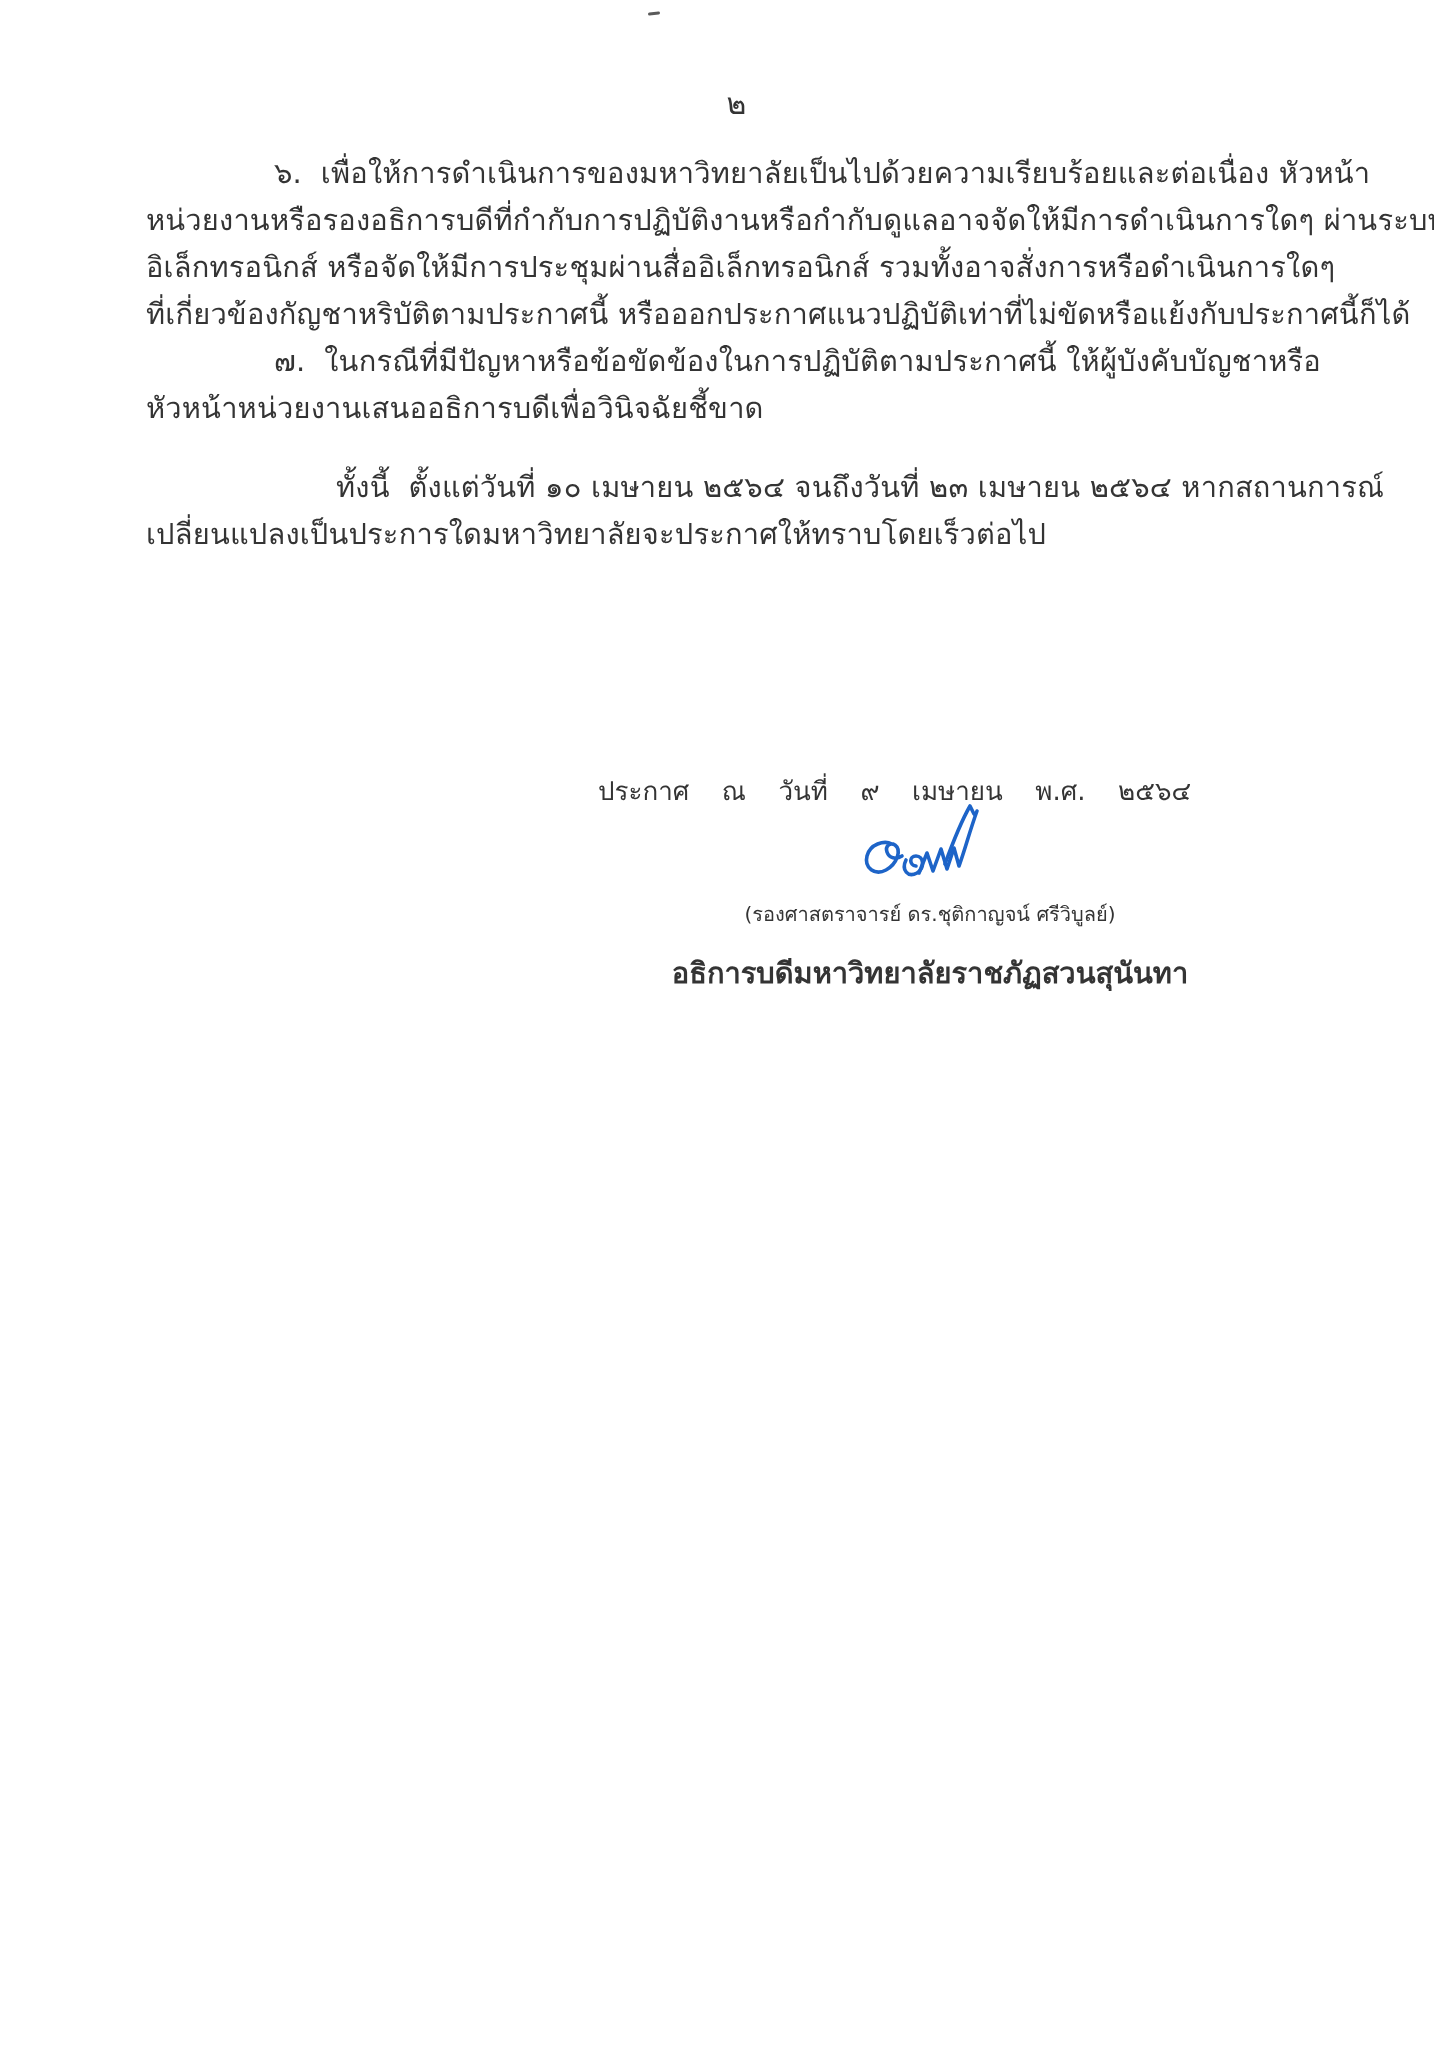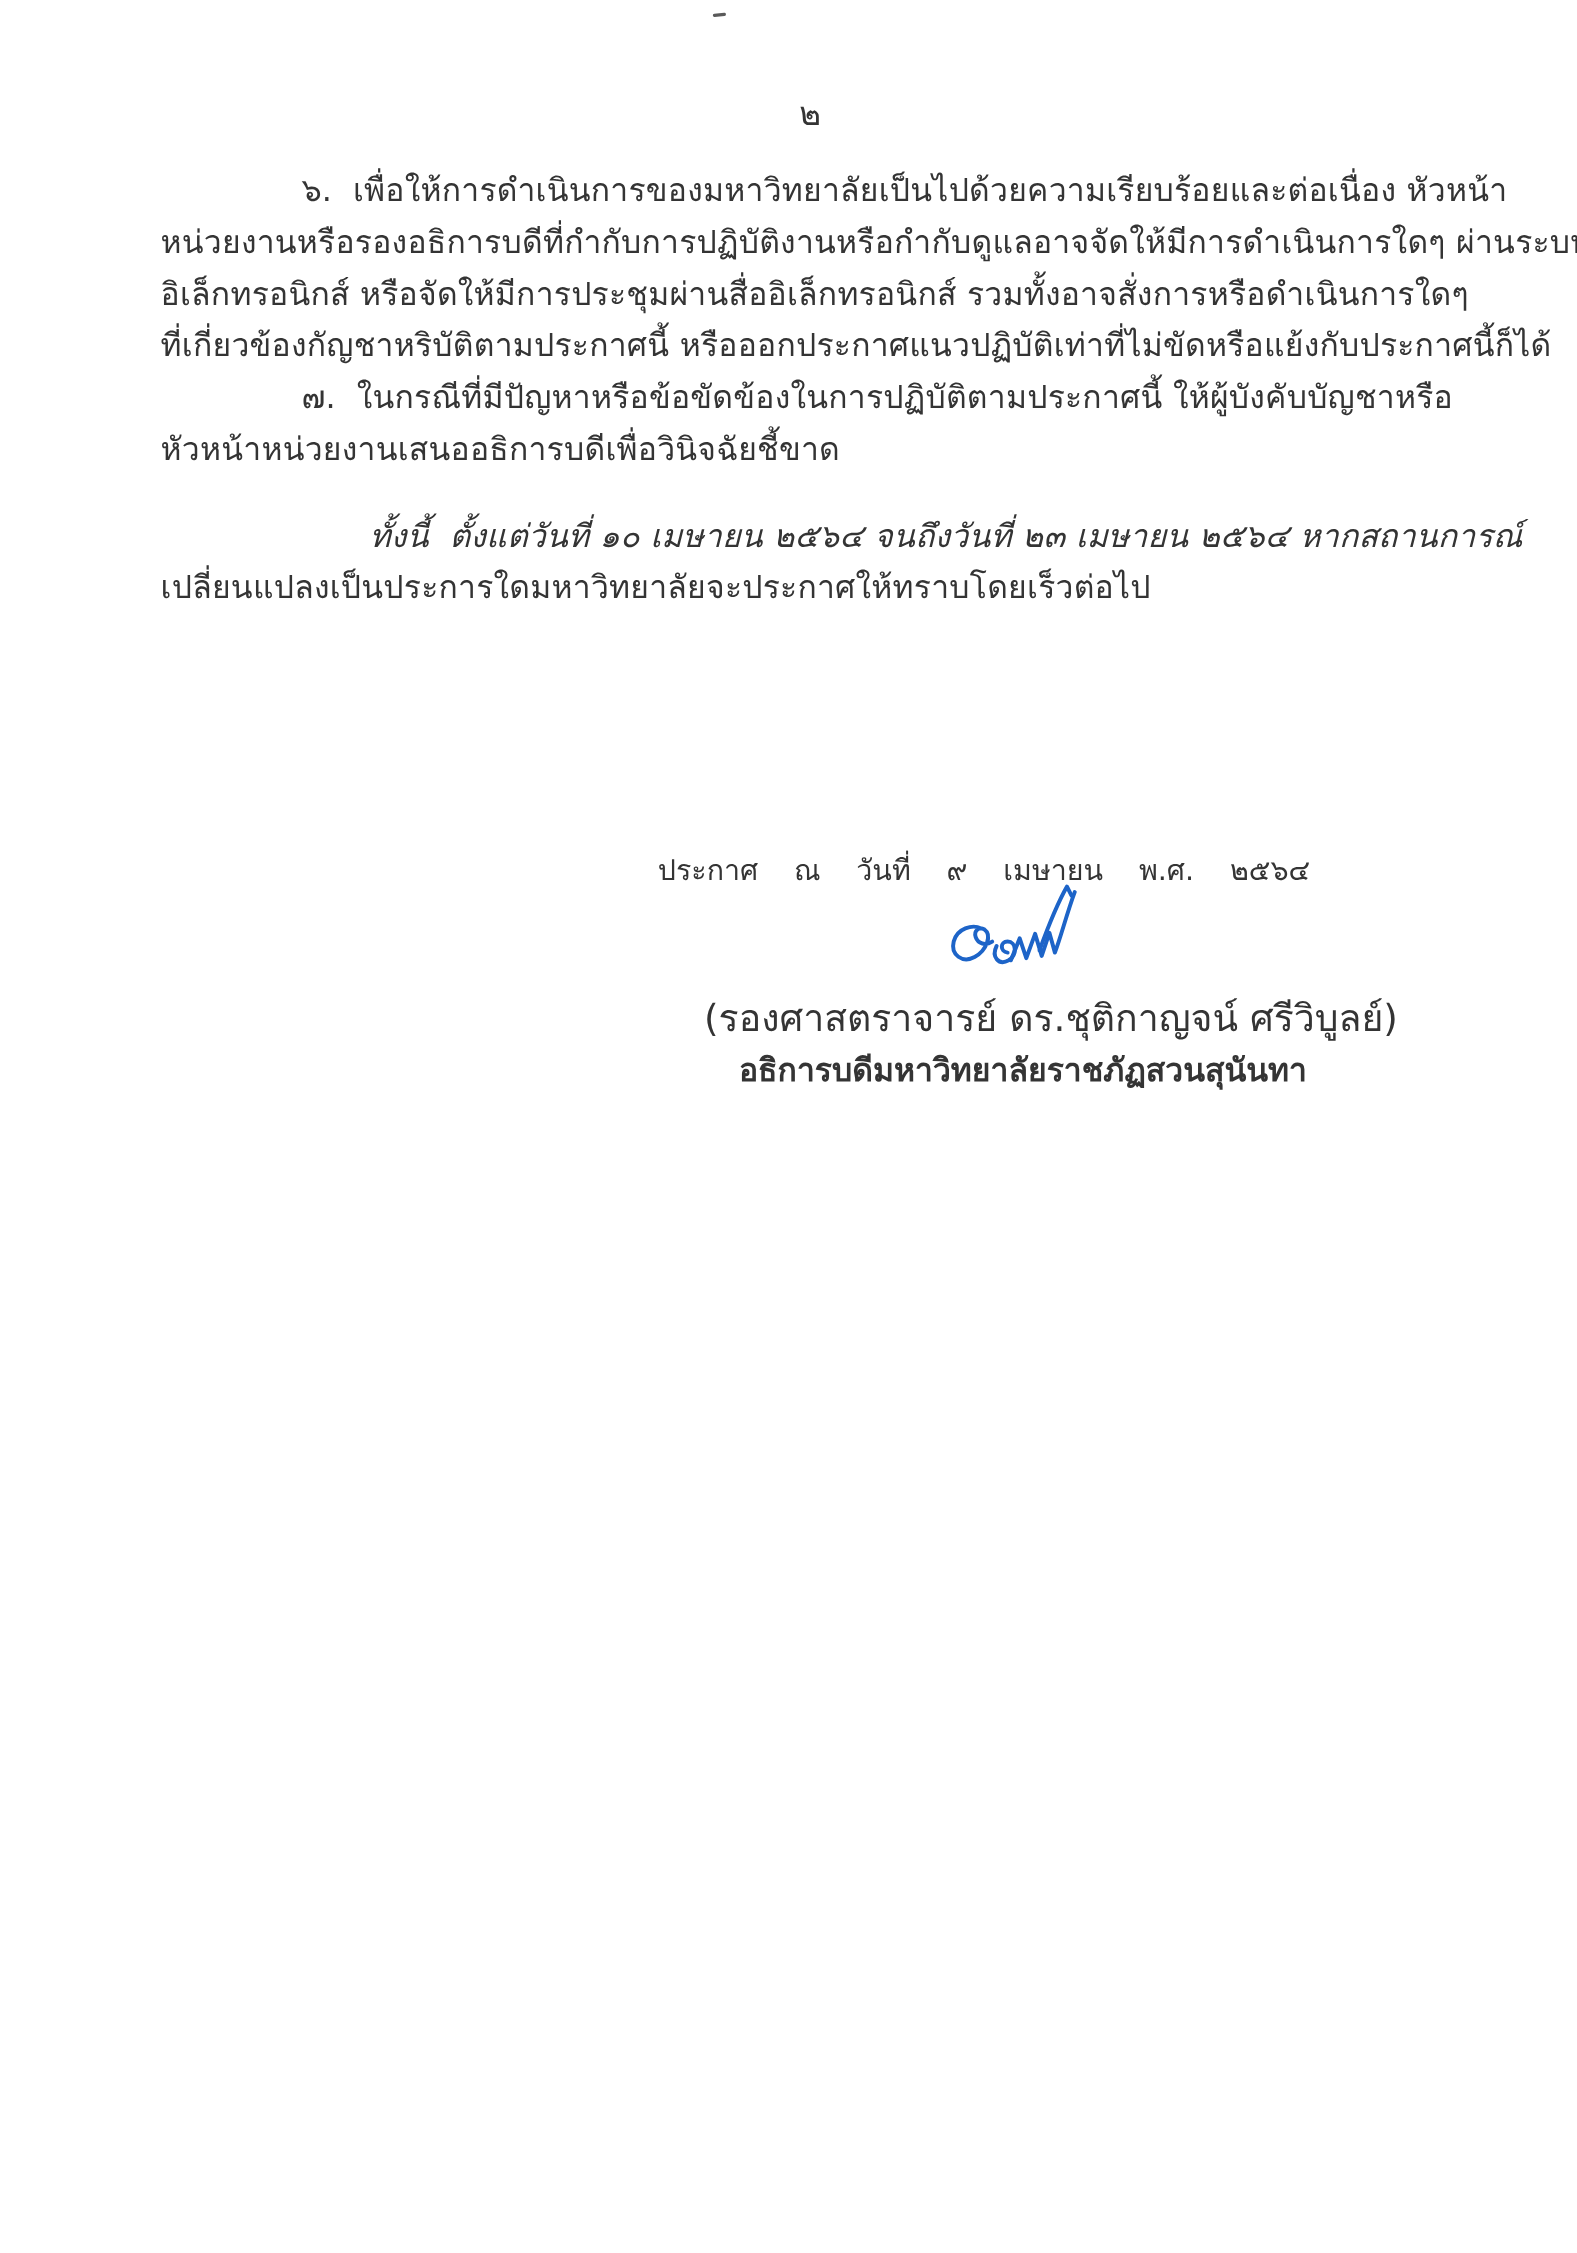--- a/index.html
+++ b/index.html
@@ -45,21 +45,21 @@
     width: 1150px;
     font-size: 29px;
   }
   .line {
     line-height: 47px;
     white-space: pre;
     letter-spacing: 0.2px;
   }
   .indent-lg { text-indent: 190px; }
   .indent-md { text-indent: 128px; }
-  .gap-before { margin-top: 32px; font-style: italic; }
+  .gap-before { margin-top: 32px; }
   .closing-date {
     position: absolute;
     left: 598px;
     top: 770px;
     font-size: 26px;
     white-space: pre;
     word-spacing: 8px;
   }
   .signature {
     position: absolute;
@@ -75,21 +75,21 @@
     stroke-width: 3.6;
     stroke-linecap: round;
     stroke-linejoin: round;
   }
   .signer-name {
     position: absolute;
     left: 640px;
     top: 898px;
     width: 580px;
     text-align: center;
-    font-size: 34px;
+    font-size: 20px;
     white-space: pre;
   }
   .signer-title {
     position: absolute;
     left: 640px;
     top: 950px;
     width: 580px;
     text-align: center;
     font-size: 29px;
     white-space: pre;

